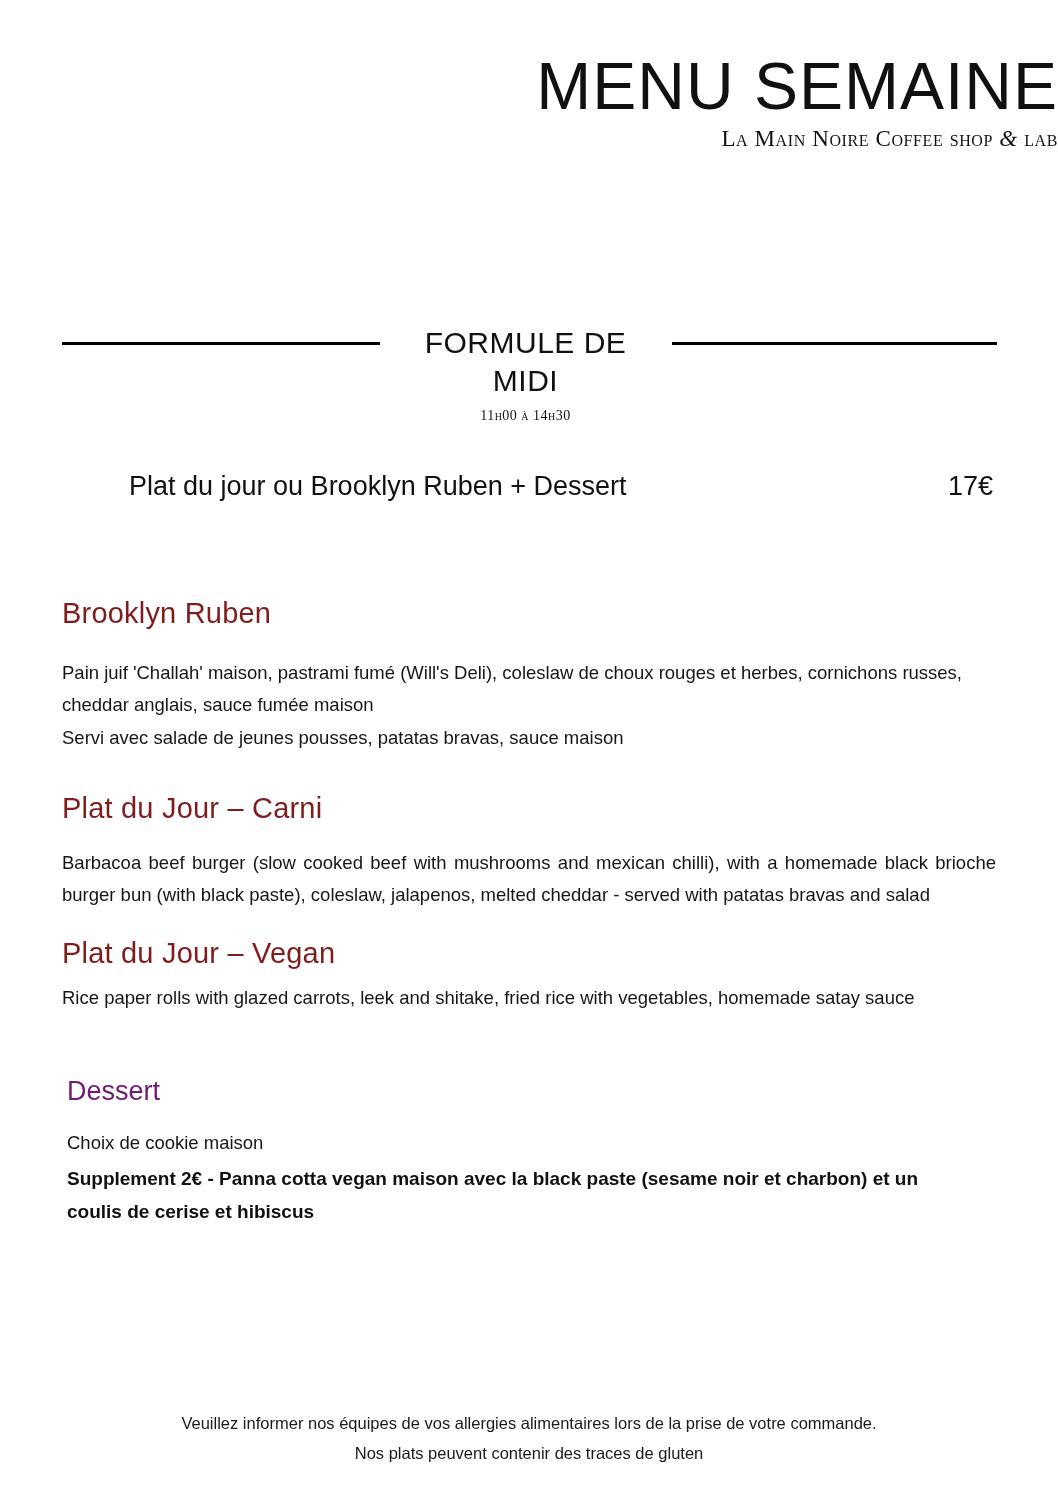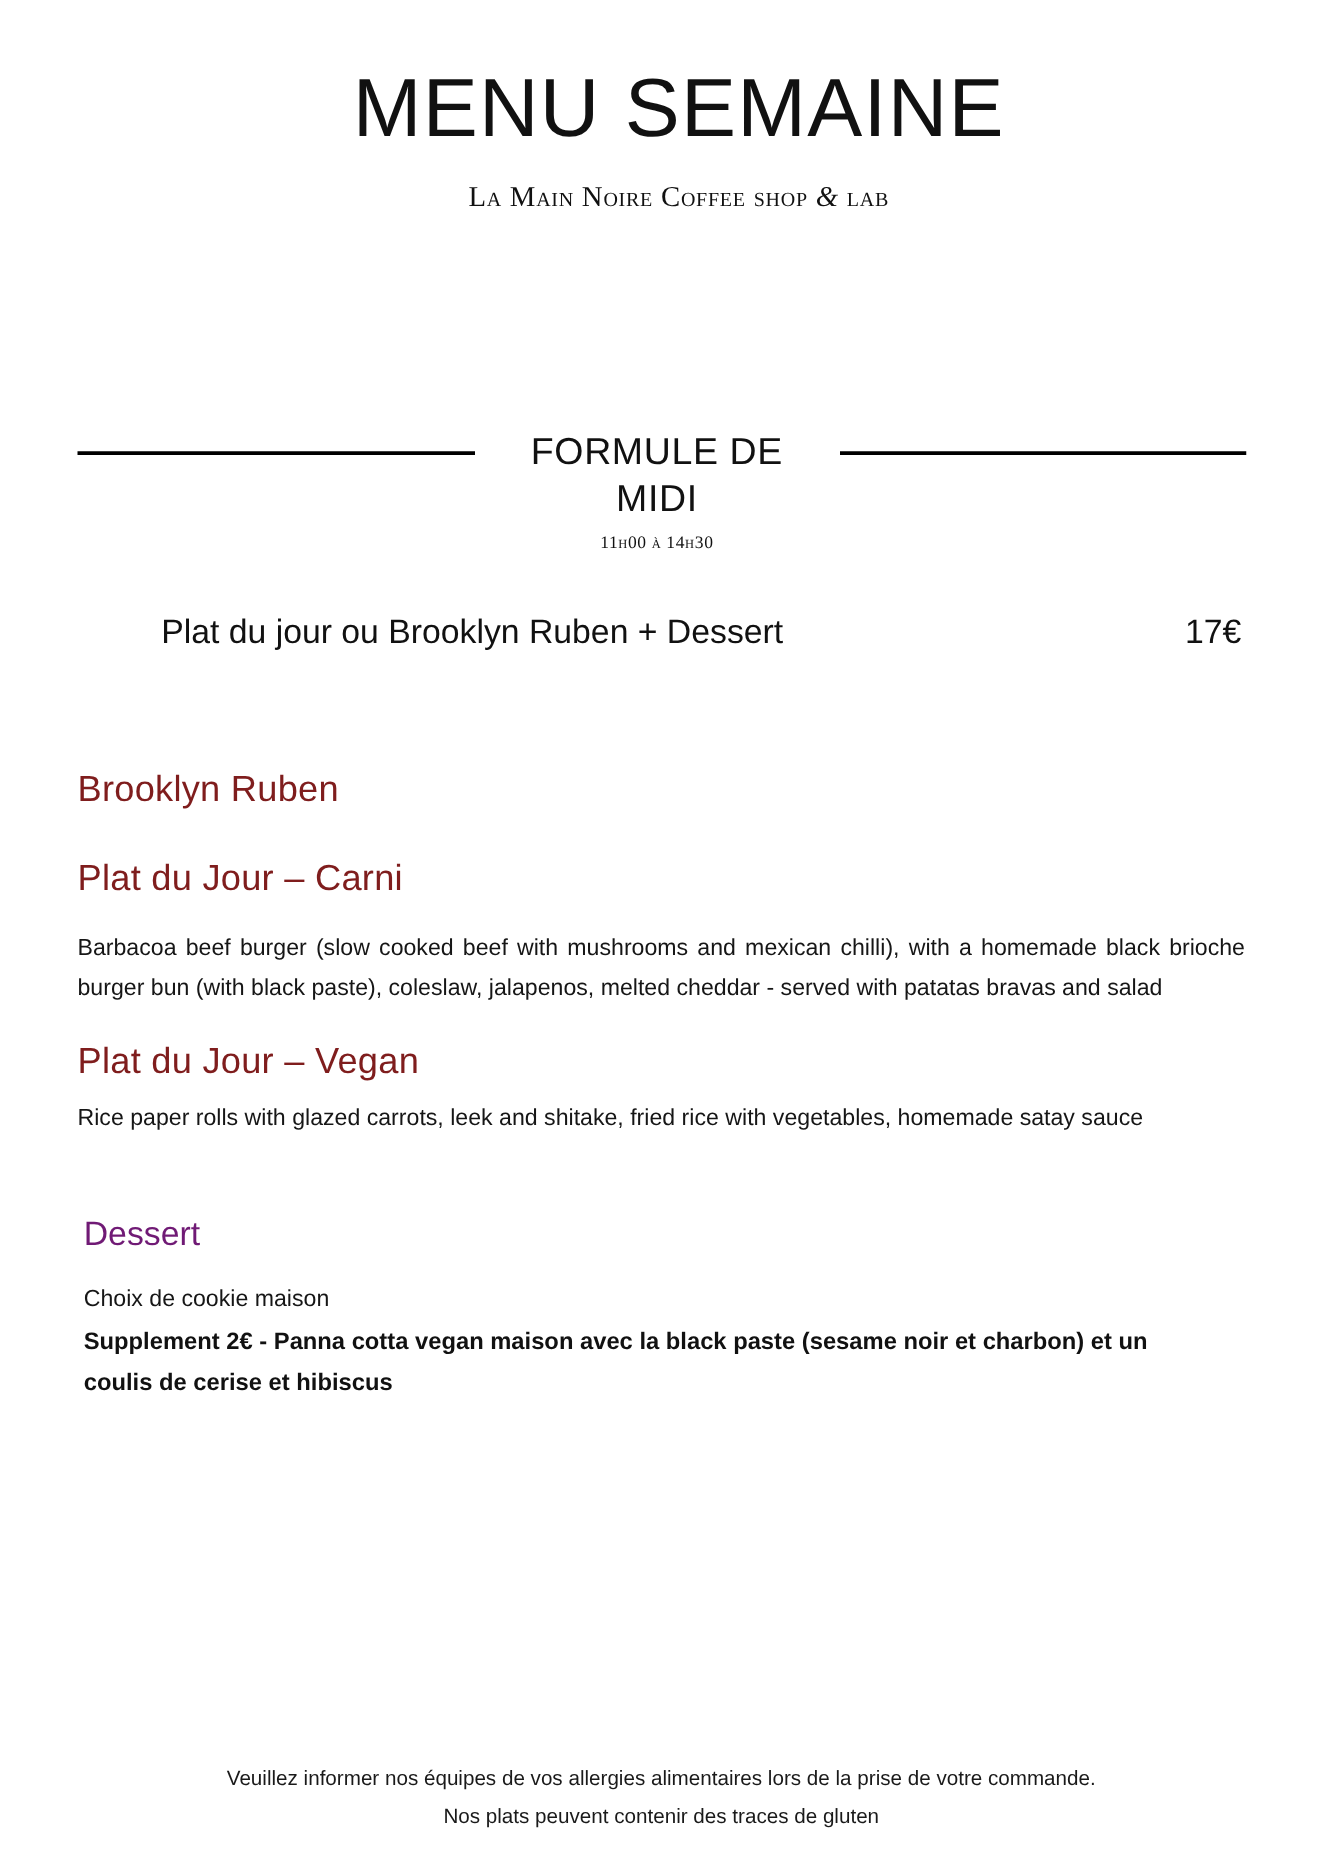--- a/index.html
+++ b/index.html
@@ -17,40 +17,40 @@
   }
   .page {
     width: 1058px;
     height: 1497px;
     position: relative;
     box-sizing: border-box;
   }
 
   
   .header {
-    text-align: center;
+    text-align: right;
     padding-top: 52px;
     padding-left: 28px;
   }
   .menu-title {
     font-family: "Liberation Sans", sans-serif;
     font-size: 66px;
     font-weight: 400;
     letter-spacing: 1px;
     color: #111111;
     line-height: 1.05;
     margin: 0;
   }
   .brand-line {
     font-family: "Liberation Serif", serif;
     font-size: 23px;
     font-variant: small-caps;
     letter-spacing: 0.6px;
     color: #111111;
-    margin-top: 24px;
+    margin-top: 5px;
   }
   .brand-line .amp {
     font-style: italic;
     font-family: "Liberation Serif", serif;
   }
 
   
   .section-head {
     margin-top: 172px;
     display: flex;
@@ -195,20 +195,24 @@
 
   <div class="formula-row">
     <div class="formula-label">Plat du jour ou Brooklyn Ruben + Dessert</div>
     <div class="formula-price">17€</div>
   </div>
 
   <div class="content">
 
     <div class="item" id="ruben">
       <div class="item-title">Brooklyn Ruben</div>
+      <div class="item-desc">
+        <div>Pain juif 'Challah' maison, pastrami fumé (Will's Deli), coleslaw de choux rouges et herbes, cornichons russes, cheddar anglais, sauce fumée maison</div>
+        <div>Servi avec salade de jeunes pousses, patatas bravas, sauce maison</div>
+      </div>
     </div>
 
     <div class="item" id="carni">
       <div class="item-title">Plat du Jour – Carni</div>
       <div class="item-desc justify">Barbacoa beef burger (slow cooked beef with mushrooms and mexican chilli), with a homemade black brioche burger bun (with black paste), coleslaw, jalapenos, melted cheddar - served with patatas bravas and salad</div>
     </div>
 
     <div class="item" id="vegan">
       <div class="item-title">Plat du Jour – Vegan</div>
       <div class="item-desc justify">Rice paper rolls with glazed carrots, leek and shitake, fried rice with vegetables, homemade satay sauce</div>

